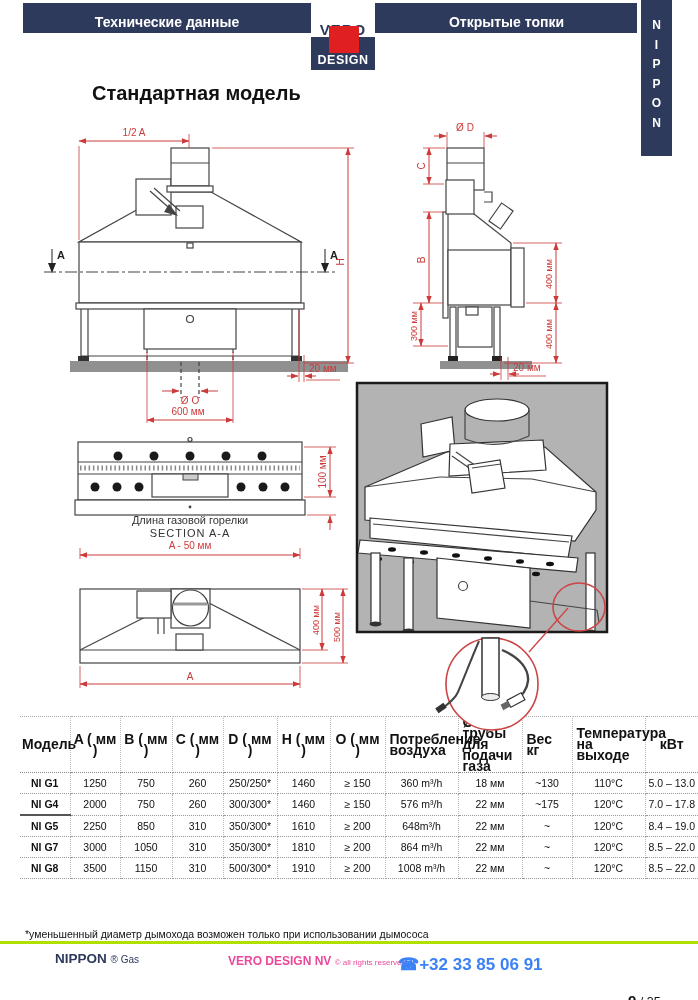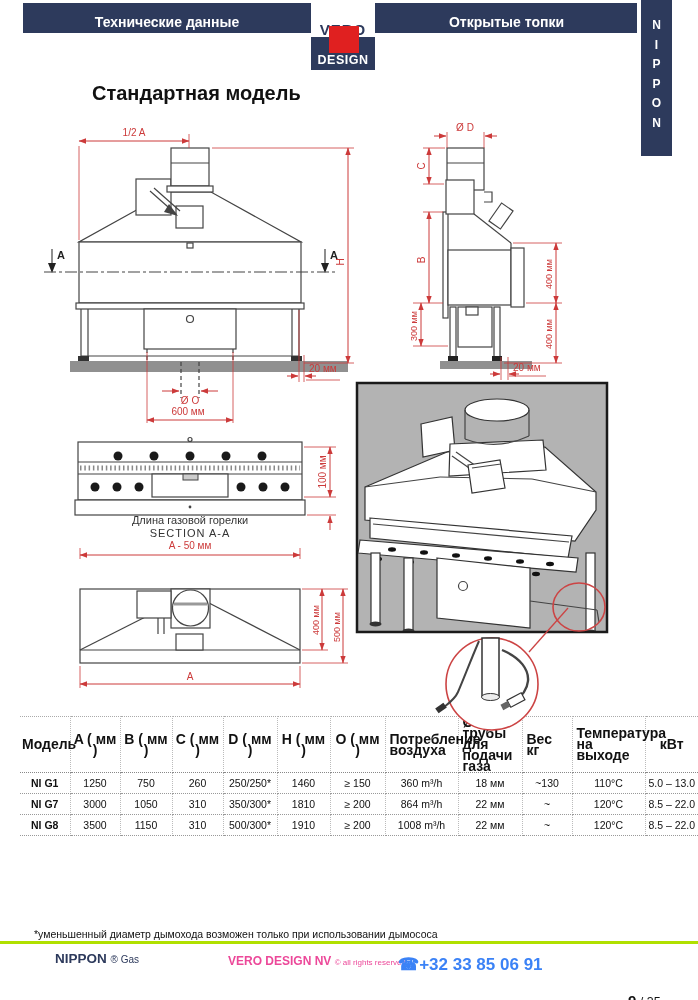--- a/index.html
+++ b/index.html
@@ -38,21 +38,21 @@
   table{border-collapse:collapse;width:678px;table-layout:fixed;}
   th{font-size:14px;font-weight:bold;color:#111;height:30px;vertical-align:middle;
      white-space:pre-line;border-top:1px dotted #aaa;border-bottom:1px dotted #888;
      border-right:1px dotted #bbb;padding:0 2px;line-height:11px;}
   td{font-size:10.5px;color:#111;height:20px;text-align:center;border-bottom:1px dotted #999;
      border-right:1px dotted #bbb;padding:0 1px;white-space:nowrap;overflow:hidden;}
   th:last-child,td:last-child{border-right:none;}
   td.model{font-weight:bold;}
   td.g4line{border-bottom:2px solid #555;}
   th.lft{text-align:left;padding-left:4px;}
-  .footnote{position:absolute;left:25px;top:928px;font-size:10.5px;color:#111;z-index:2;margin-left:9px;}
+  .footnote{position:absolute;left:25px;top:928px;font-size:10.5px;color:#111;z-index:2;}
   
   .greenline{position:absolute;left:0;top:941px;width:698px;height:3px;background:#b0e000;}
   .ft-nippon{position:absolute;left:55px;top:951px;color:#2d3a5c;font-size:13.5px;font-weight:600;}
   .ft-nippon .sfx{font-size:10px;font-weight:normal;text-align:center;}
   .ft-center{position:absolute;left:228px;top:954px;color:#ec4899;font-size:12px;font-weight:bold;}
   .ft-center .rights{font-size:8px;font-weight:normal;}
   .ft-phone{position:absolute;left:398px;top:954px;color:#3b82f6;font-size:17px;font-weight:bold;}
   .ft-page{position:absolute;left:628px;top:992px;color:#111;font-size:12.5px;}
   .ft-page b{font-size:15px;}
 </style>
@@ -384,20 +384,48 @@
             <td>250/250*</td>
             <td>1460</td>
             <td>≥ 150</td>
             <td>360 m³/h</td>
             <td>18 мм</td>
             <td>~130</td>
             <td>110°C</td>
             <td>5.0 – 13.0</td>
           </tr>
           <tr>
+            <td class="model g4line">NI G4</td>
+            <td>2000</td>
+            <td>750</td>
+            <td>260</td>
+            <td>300/300*</td>
+            <td>1460</td>
+            <td>≥ 150</td>
+            <td>576 m³/h</td>
+            <td>22 мм</td>
+            <td>~175</td>
+            <td>120°C</td>
+            <td>7.0 – 17.8</td>
+          </tr>
+          <tr>
+            <td class="model">NI G5</td>
+            <td>2250</td>
+            <td>850</td>
+            <td>310</td>
+            <td>350/300*</td>
+            <td>1610</td>
+            <td>≥ 200</td>
+            <td>648m³/h</td>
+            <td>22 мм</td>
+            <td>~</td>
+            <td>120°C</td>
+            <td>8.4 – 19.0</td>
+          </tr>
+          <tr>
             <td class="model">NI G7</td>
             <td>3000</td>
             <td>1050</td>
             <td>310</td>
             <td>350/300*</td>
             <td>1810</td>
             <td>≥ 200</td>
             <td>864 m³/h</td>
             <td>22 мм</td>
             <td>~</td>

